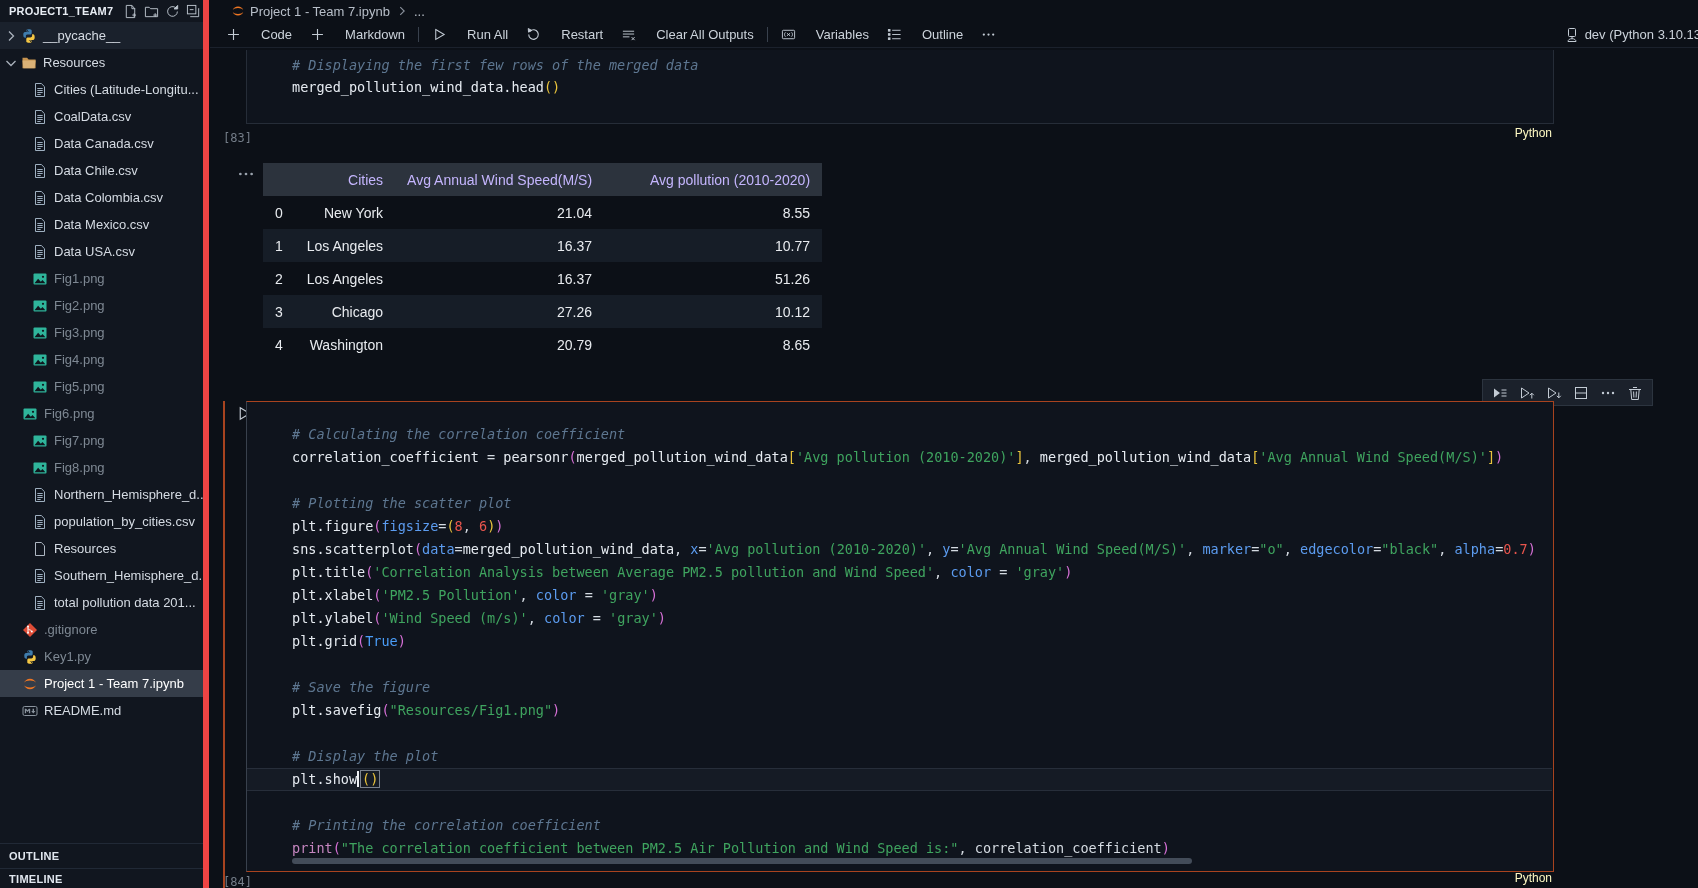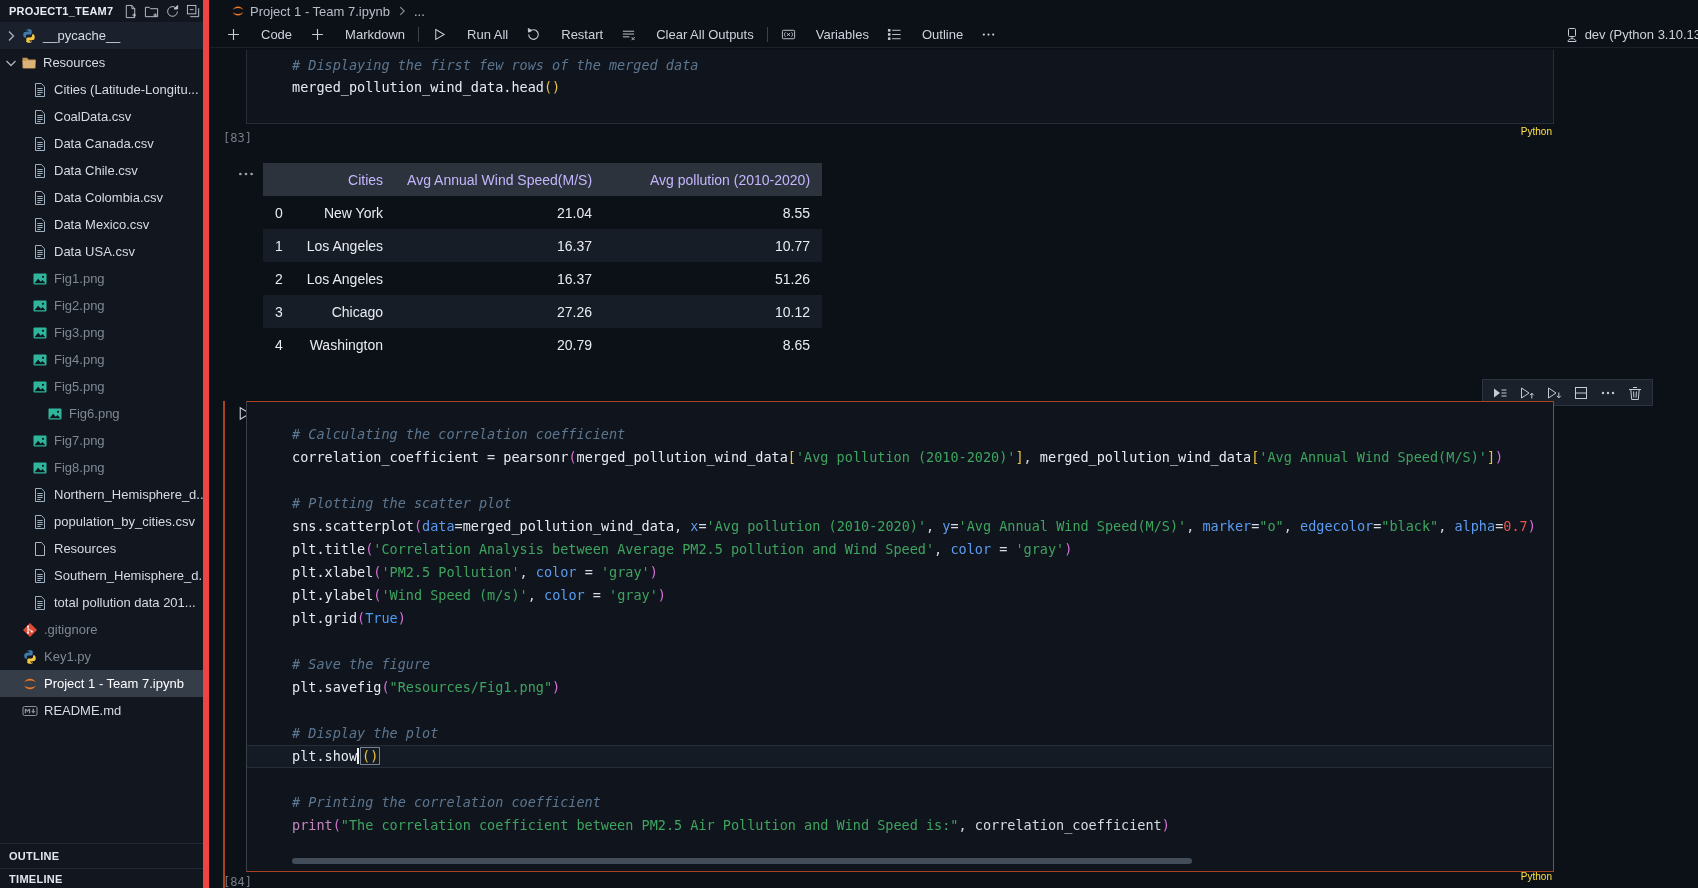--- a/index.html
+++ b/index.html
@@ -70,21 +70,21 @@
   .tk-b1 { color:#e9c43c; }
   .tk-b2 { color:#d670d6; }
   .cursorbar { display:inline-block; width:2px; height:16px; background:#eceff3; vertical-align:-3px; }
   .brbox { border:1px solid #7a828e; color:#e9c43c; padding:0 1px; margin-left:1px; }
   .focusbar { position:absolute; left:13px; top:401px; width:2px; height:487px; background:#a8431f; }
   .runbtn { position:absolute; left:26px; top:405px; display:flex; align-items:center; gap:1px;
     color:#c9d1da; cursor:pointer; }
   .runbtn .play { width:17px; height:17px; }
   .runbtn .dd { width:10px; height:10px; margin-top:4px; }
   .exec { position:absolute; font-family:"DejaVu Sans Mono", monospace; font-size:12px; color:#747d88; }
-  .lang { position:absolute; font-size:10px; color:#fde047; cursor:pointer; }
+  .lang { position:absolute; font-size:12px; color:#fef9c3; cursor:pointer; }
   .kebab { position:absolute; width:18px; height:14px; color:#9aa2ad; cursor:pointer; }
   .hscroll-thumb { position:absolute; left:45px; bottom:7px; width:900px; height:6px;
     background:#434c59; border-radius:3px; cursor:grab; }
 
   
   .celltb { position:absolute; left:1272px; top:379px; height:27px; display:flex;
     align-items:center; gap:11px; padding:0 9px; background:#1b212b; border:1px solid #2c343f; }
   .celltb .ic { width:16px; height:16px; cursor:pointer; }
 
   
@@ -265,21 +265,21 @@
       <div class="trow dim" style="padding-left: 30px;">
         <span class="ic ticon">
           <svg viewBox="0 0 16 16">
             <rect x="1.5" y="2.5" width="13" height="11" rx="1" fill="#2fb59b"></rect>
             <circle cx="11" cy="5.8" r="1.1" fill="#10151d"></circle>
             <path fill="#10151d" d="M2.5 12.3l3.6-4.6 2.7 3.1 1.7-1.7 2.9 3.2z"></path>
           </svg>
         </span>
         <span>Fig5.png</span>
       </div>
-      <div class="trow dim" style="padding-left: 45px;">
+      <div class="trow dim" style="padding-left: 20px;">
         <span class="ic ticon">
           <svg viewBox="0 0 16 16">
             <rect x="1.5" y="2.5" width="13" height="11" rx="1" fill="#2fb59b"></rect>
             <circle cx="11" cy="5.8" r="1.1" fill="#10151d"></circle>
             <path fill="#10151d" d="M2.5 12.3l3.6-4.6 2.7 3.1 1.7-1.7 2.9 3.2z"></path>
           </svg>
         </span>
         <span>Fig6.png</span>
       </div>
       <div class="trow dim" style="padding-left: 30px;">
@@ -621,20 +621,21 @@
           <path stroke-width="1.3" d="M3.5 6L8 10.5l4.5-4.5"></path>
         </svg>
       </span>
   </div>
   <div class="editor code-font" id="cell2-editor">
     <div class="lines" id="cell2-lines">
         <div class="cline"><span class="tk-c"># Calculating the correlation coefficient</span></div>
         <div class="cline"><span class="tk-w">correlation_coefficient </span><span class="tk-o">= </span><span class="tk-w">pearsonr</span><span class="tk-b2">(</span><span class="tk-w">merged_pollution_wind_data</span><span class="tk-b1">[</span><span class="tk-s">'Avg pollution (2010-2020)'</span><span class="tk-b1">]</span><span class="tk-o">, </span><span class="tk-w">merged_pollution_wind_data</span><span class="tk-b1">[</span><span class="tk-s">'Avg Annual Wind Speed(M/S)'</span><span class="tk-b1">]</span><span class="tk-b2">)</span></div>
         <div class="cline"></div>
         <div class="cline"><span class="tk-c"># Plotting the scatter plot</span></div>
+        <div class="cline"><span class="tk-w">plt.figure</span><span class="tk-b2">(</span><span class="tk-p">figsize</span><span class="tk-o">=</span><span class="tk-b1">(</span><span class="tk-n">8</span><span class="tk-o">, </span><span class="tk-n">6</span><span class="tk-b1">)</span><span class="tk-b2">)</span></div>
         <div class="cline"><span class="tk-w">sns.scatterplot</span><span class="tk-b2">(</span><span class="tk-p">data</span><span class="tk-o">=</span><span class="tk-w">merged_pollution_wind_data</span><span class="tk-o">, </span><span class="tk-p">x</span><span class="tk-o">=</span><span class="tk-s">'Avg pollution (2010-2020)'</span><span class="tk-o">, </span><span class="tk-p">y</span><span class="tk-o">=</span><span class="tk-s">'Avg Annual Wind Speed(M/S)'</span><span class="tk-o">, </span><span class="tk-p">marker</span><span class="tk-o">=</span><span class="tk-s">"o"</span><span class="tk-o">, </span><span class="tk-p">edgecolor</span><span class="tk-o">=</span><span class="tk-s">"black"</span><span class="tk-o">, </span><span class="tk-p">alpha</span><span class="tk-o">=</span><span class="tk-n">0.7</span><span class="tk-b2">)</span></div>
         <div class="cline"><span class="tk-w">plt.title</span><span class="tk-b2">(</span><span class="tk-s">'Correlation Analysis between Average PM2.5 pollution and Wind Speed'</span><span class="tk-o">, </span><span class="tk-p">color</span><span class="tk-o"> = </span><span class="tk-s">'gray'</span><span class="tk-b2">)</span></div>
         <div class="cline"><span class="tk-w">plt.xlabel</span><span class="tk-b2">(</span><span class="tk-s">'PM2.5 Pollution'</span><span class="tk-o">, </span><span class="tk-p">color</span><span class="tk-o"> = </span><span class="tk-s">'gray'</span><span class="tk-b2">)</span></div>
         <div class="cline"><span class="tk-w">plt.ylabel</span><span class="tk-b2">(</span><span class="tk-s">'Wind Speed (m/s)'</span><span class="tk-o">, </span><span class="tk-p">color</span><span class="tk-o"> = </span><span class="tk-s">'gray'</span><span class="tk-b2">)</span></div>
         <div class="cline"><span class="tk-w">plt.grid</span><span class="tk-b2">(</span><span class="tk-t">True</span><span class="tk-b2">)</span></div>
         <div class="cline"></div>
         <div class="cline"><span class="tk-c"># Save the figure</span></div>
         <div class="cline"><span class="tk-w">plt.savefig</span><span class="tk-b2">(</span><span class="tk-s">"Resources/Fig1.png"</span><span class="tk-b2">)</span></div>
         <div class="cline"></div>
         <div class="cline"><span class="tk-c"># Display the plot</span></div>

